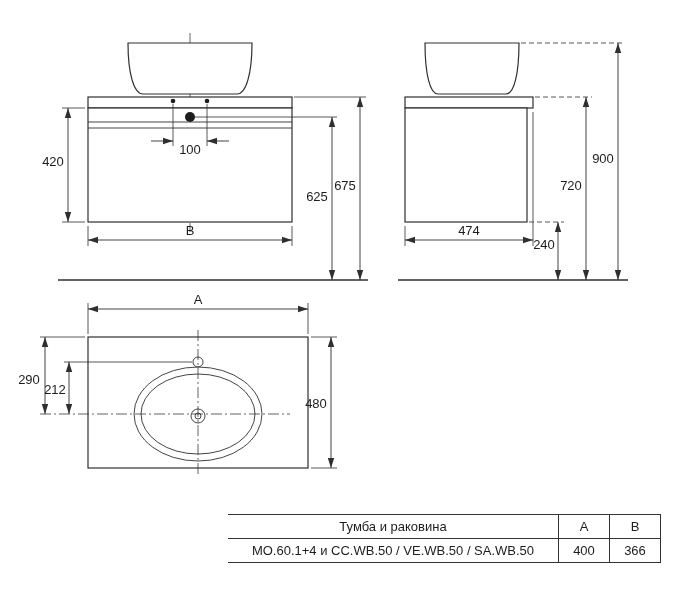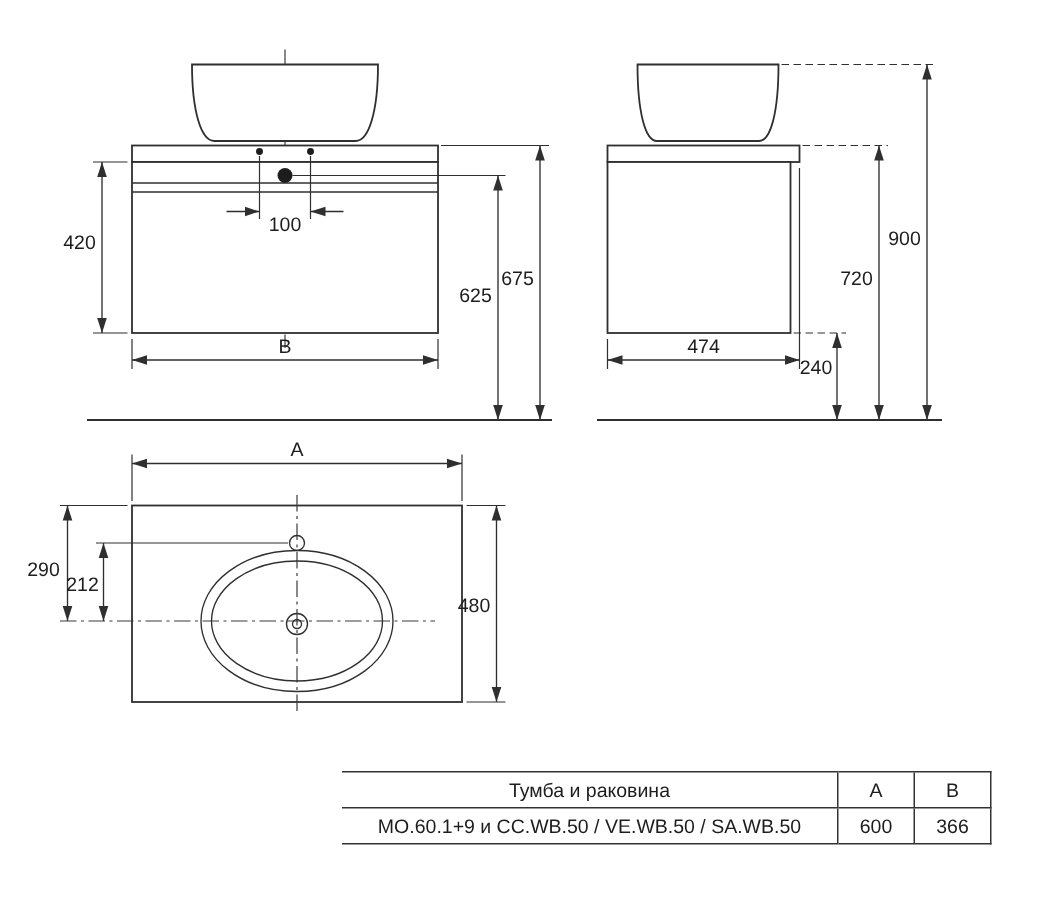--- a/index.html
+++ b/index.html
@@ -149,21 +149,21 @@
   
   <div class="spec-table">
     <table>
       <tbody>
           <tr>
         <td class="c-name">Тумба и раковина</td>
         <td class="c-a">A</td>
         <td class="c-b">B</td>
       </tr>
       <tr>
-        <td class="c-name">MO.60.1+9 и CC.WB.50 / VE.WB.50 / SA.WB.50</td>
-        <td class="c-a">600</td>
+        <td class="c-name">MO.60.1+4 и CC.WB.50 / VE.WB.50 / SA.WB.50</td>
+        <td class="c-a">400</td>
         <td class="c-b">366</td>
       </tr>
     </tbody>
       </table>
   </div>
 
 </div>
 
 </body></html>

